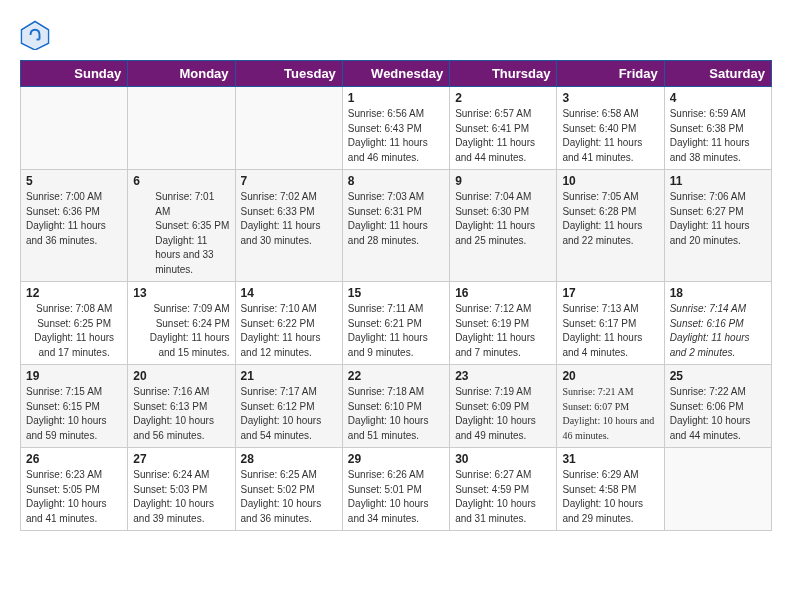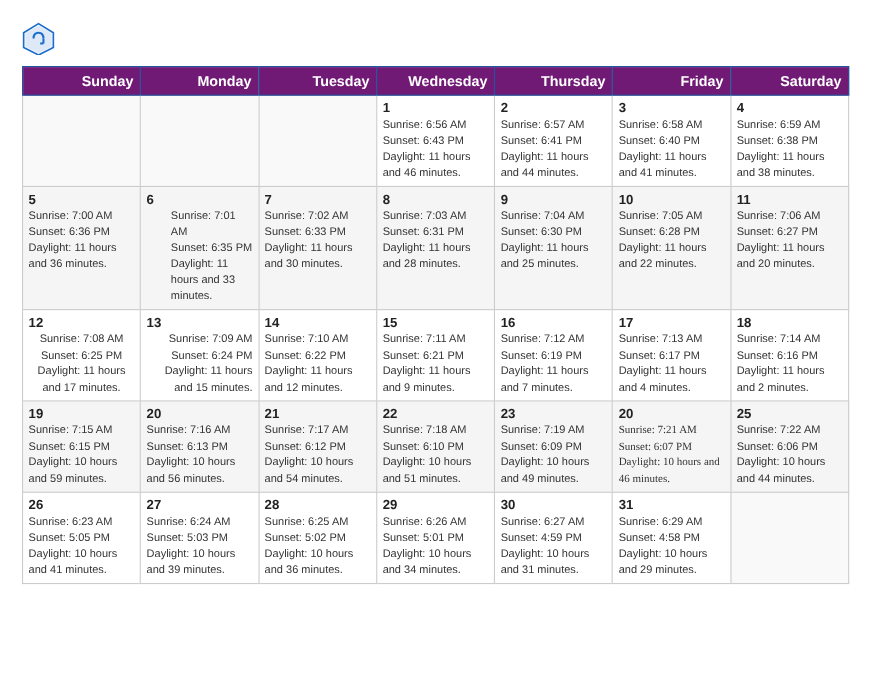--- a/index.html
+++ b/index.html
@@ -237,21 +237,21 @@
 Daylight: 11 hours and 7 minutes.</div>
         </td>
         <td>
           <span class="day-num">17</span>
           <div class="day-info" style="white-space: pre-line;">Sunrise: 7:13 AM
 Sunset: 6:17 PM
 Daylight: 11 hours and 4 minutes.</div>
         </td>
         <td>
           <span class="day-num">18</span>
-          <div class="day-info" style="white-space: pre-line;">Sunrise: 7:14 AM
+          <div class="day-info" style="white-space: pre-line; font-style: italic;">Sunrise: 7:14 AM
 Sunset: 6:16 PM
 Daylight: 11 hours and 2 minutes.</div>
         </td>
       </tr>
       <tr>
         <td>
           <span class="day-num">19</span>
           <div class="day-info" style="white-space: pre-line;">Sunrise: 7:15 AM
 Sunset: 6:15 PM
 Daylight: 10 hours and 59 minutes.</div>

